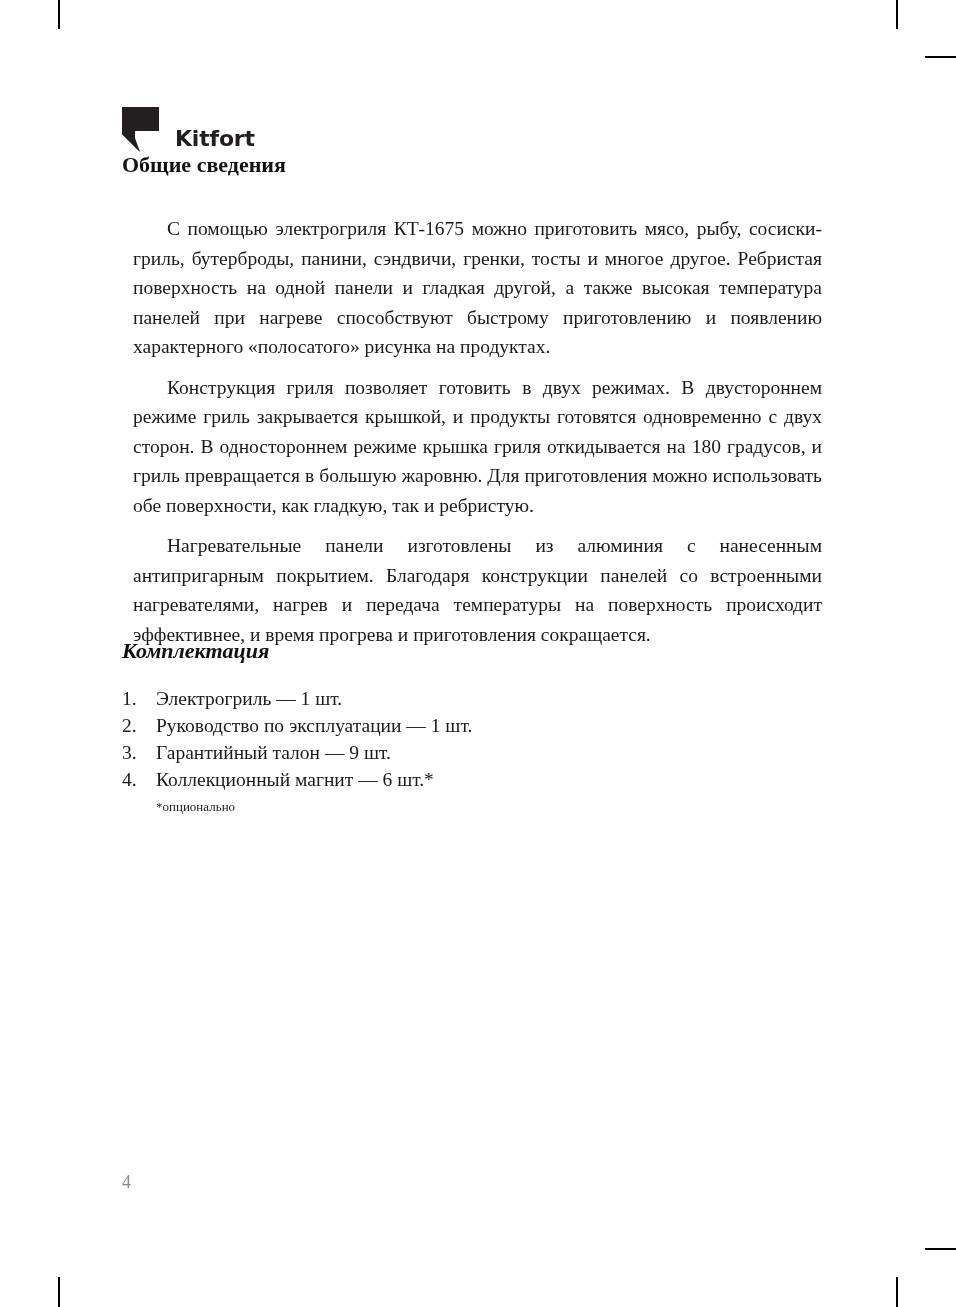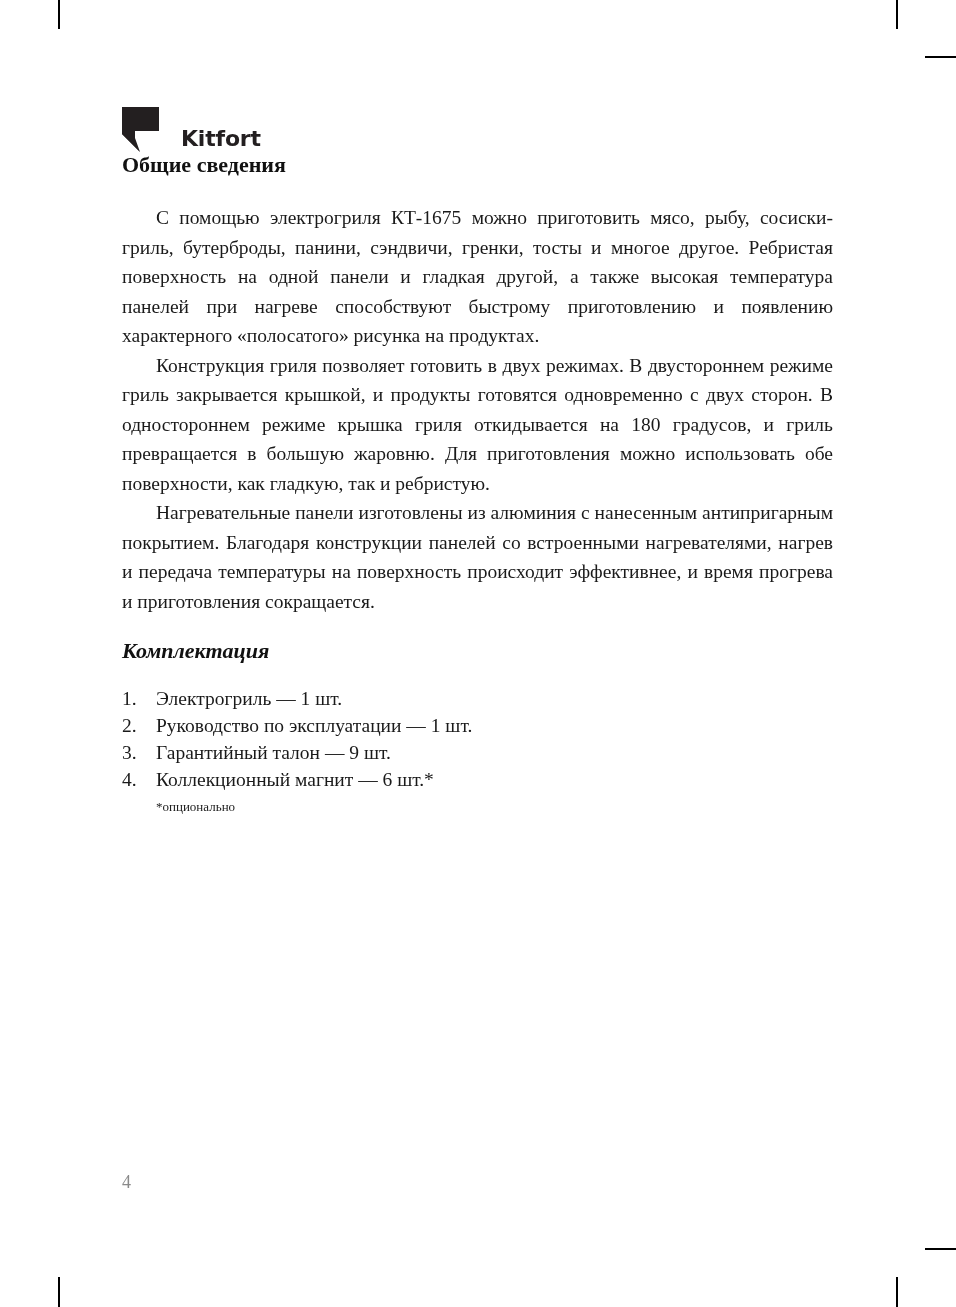--- a/index.html
+++ b/index.html
@@ -31,21 +31,21 @@
   .crop-br-v { left: 896px; top: 1277px; height: 30px; }
   .crop-br-h { left: 925px; top: 1248px; width: 31px; }
 
   
   .logo {
     position: absolute;
     left: 122px;
     top: 107px;
     display: flex;
     align-items: flex-end;
-    gap: 22px;
+    gap: 16px;
   }
   .logo-mark {
     width: 37px;
     height: 46px;
     display: block;
   }
   .logo-word {
     font-family: "DejaVu Sans", "Liberation Sans", sans-serif;
     font-weight: bold;
     font-size: 22px;
@@ -77,21 +77,21 @@
   .title-general { position: absolute; top: 152px; left: 0; width: 711px; }
   .title-package { position: absolute; top: 638px; left: 0; width: 711px; font-style: italic; }
 
   .body-block {
     position: absolute;
     top: 203px;
     left: 0;
     width: 711px;
   }
   .body-block p {
-    margin: 0;
+    margin: 11px;
     text-indent: 34px;
     text-align: justify;
     font-size: 19.5px;
     line-height: 29.5px;
     color: #1a1a1a;
     hyphens: manual;
   }
 
   
   .kit-list {

